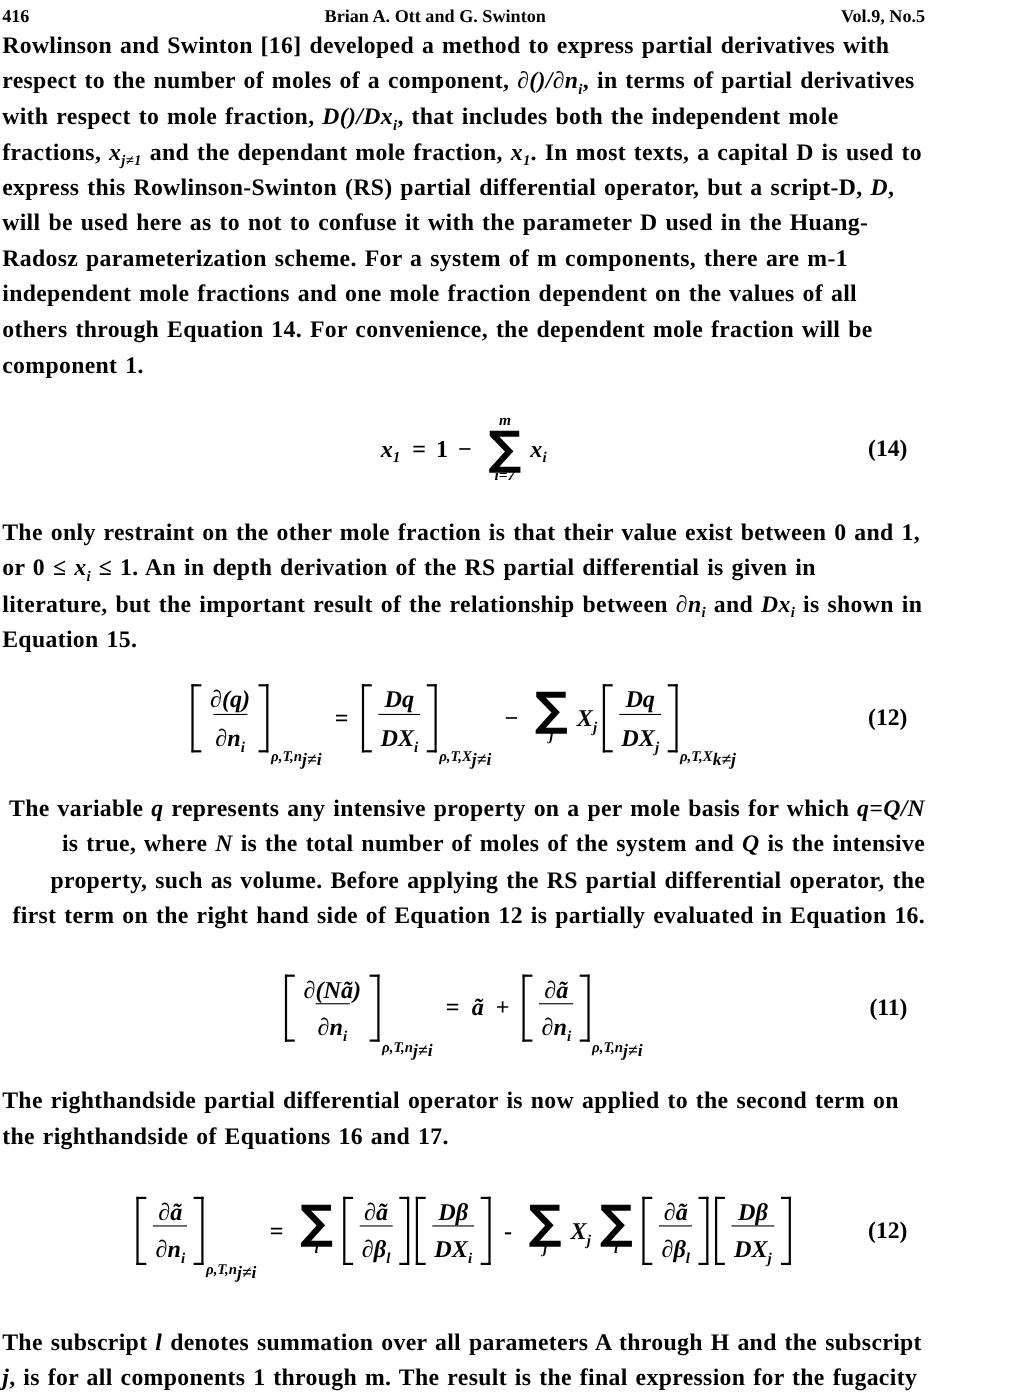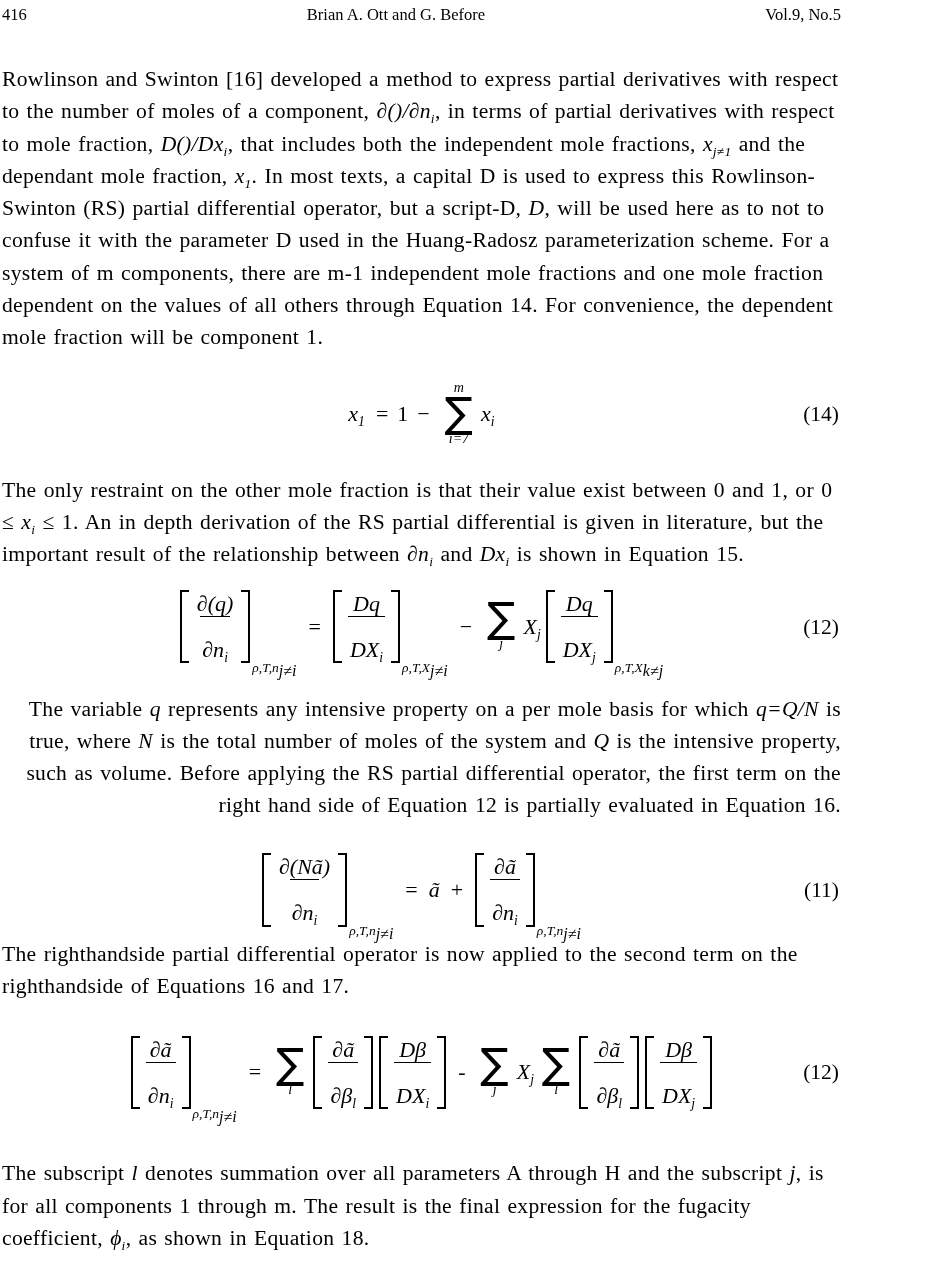--- a/index.html
+++ b/index.html
@@ -1,63 +1,63 @@
 <!DOCTYPE html>
 <html><head>
 <meta charset="utf-8">
 <style>
   html,body{margin:0;padding:0;background:#ffffff;color:#000000;}
   body{width:935px;height:1273px;overflow:hidden;font-family:"Liberation Serif","DejaVu Serif",serif;}
-  .page{box-sizing:border-box;width:844px;height:1273px;padding:5px 3px 0 2px;}
+  .page{box-sizing:border-box;width:844px;height:1273px;padding:5px 3px 0 2px;font-weight:bold;}
   
   .hdr{display:grid;grid-template-columns:auto 1fr auto;align-items:baseline;font-size:16.5px;line-height:20px;}
   .hdr .mid{text-align:center;}
   
   .par{margin:0;font-size:21.6px;line-height:32.3px;letter-spacing:0.3px;word-spacing:1.5px;text-align:left;}
   .par .it{font-style:italic;}
   .par sub.rsub{font-style:italic;font-size:0.62em;line-height:0;}
-  [data-name="paragraph-p1"]{margin-top:38px;}
+  [data-name="paragraph-p1"]{}
   [data-name="equation-14"]{margin-top:12px;}
   [data-name="paragraph-p2"]{margin-top:12px;}
   [data-name="equation-15"]{margin-top:8px;}
   [data-name="paragraph-p3"]{margin-top:18px;text-align:right;}
   [data-name="equation-16"]{margin-top:20px;}
-  [data-name="paragraph-p4"]{}
+  [data-name="paragraph-p4"]{margin-top:20px;}
   [data-name="equation-17"]{margin-top:22px;}
   [data-name="paragraph-p5"]{margin-top:37px;}
   
   .equation{position:relative;display:flex;align-items:center;justify-content:center;
             min-height:96px;font-size:22px;letter-spacing:0;word-spacing:0;}
   .eq-inner{display:inline-flex;align-items:center;}
-  .eqnum{position:absolute;right:2px;top:50%;transform:translateY(-50%);font-size:21.5px;}
+  .eqnum{position:absolute;right:16px;top:50%;transform:translateY(-50%);font-size:21.5px;}
   .op{margin:0 9px;}
   .var{font-style:italic;margin:0 2px;white-space:nowrap;text-align:right;}
   sub.vsub{font-style:italic;font-size:0.62em;line-height:0;}
   .sum{display:inline-flex;flex-direction:column;align-items:center;margin:0 6px;line-height:1;}
   .sum .lim{font-size:14px;font-style:italic;line-height:1.15;}
   .sum .sg{font-size:42px;line-height:0.82;font-family:"DejaVu Sans","Liberation Serif",serif;}
   .fgroup{display:inline-flex;align-items:stretch;margin:0 3px;}
   .br{width:7px;border:2.2px solid #000;margin:1px 0;}
   .br.left{border-right:none;margin-right:3px;}
   .br.right{border-left:none;margin-left:3px;}
   .frac{display:inline-flex;flex-direction:column;align-items:center;justify-content:center;
         line-height:1.15;padding:2px 3px;font-style:italic;}
   .num,.den{white-space:nowrap;padding:0 2px;text-align:center;}
-  .den{border-top:1.7px solid #000;margin-top:0;padding-top:20px;}
+  .den{border-top:1.7px solid #000;margin-top:0;padding-top:8px;}
   .cond{align-self:flex-end;transform:translateY(10px);margin-left:2px;font-size:13.5px;
         font-style:italic;line-height:1;white-space:nowrap;}
   .cond sub.csub{font-size:16px;line-height:0;font-style:italic;}
 </style>
 </head>
 <body>
 
 <div class="page" data-name="document-page">
   <div class="hdr" data-name="page-header">
     <span data-name="page-number">416</span>
-    <span class="mid" data-name="running-title">Brian A. Ott and G. Before</span>
+    <span class="mid" data-name="running-title">Brian A. Ott and G. Swinton</span>
     <span data-name="volume-info">Vol.9, No.5</span>
   </div>
   <div data-name="document-body">
       <p class="par" data-name="paragraph-p1"><span data-name="text-run">Rowlinson and Swinton [16] developed a method to express partial derivatives with respect to the number of moles of a component, </span><span class="it" data-name="inline-math-variable">∂()/∂n</span><sub class="rsub" data-name="inline-math-subscript">i</sub><span data-name="text-run">, in terms of partial derivatives with respect to mole fraction, </span><span class="it" data-name="inline-math-variable">D()/Dx</span><sub class="rsub" data-name="inline-math-subscript">i</sub><span data-name="text-run">, that includes both the independent mole fractions, </span><span class="it" data-name="inline-math-variable">x</span><sub class="rsub" data-name="inline-math-subscript">j≠1</sub><span data-name="text-run"> and the dependant mole fraction, </span><span class="it" data-name="inline-math-variable">x</span><sub class="rsub" data-name="inline-math-subscript">1</sub><span data-name="text-run">.  In most texts, a capital D is used to express this Rowlinson-Swinton (RS) partial differential operator, but a script-D, </span><span class="it" data-name="inline-math-variable">D</span><span data-name="text-run">, will be used here as to not to confuse it with the parameter D used in the Huang-Radosz parameterization scheme.  For a system of m components, there are m-1 independent mole fractions and one mole fraction dependent on the values of all others through Equation 14.  For convenience, the dependent mole fraction will be component 1.</span></p>
       <div class="equation" data-name="equation-14">
         <span class="eq-inner" data-name="equation-content">
           <span class="var" data-name="math-variable">x<sub class="vsub" data-name="math-subscript">1</sub></span>
           <span class="op" data-name="math-operator">=</span>
           <span data-name="math-number">1</span>
           <span class="op" data-name="math-operator">−</span>

